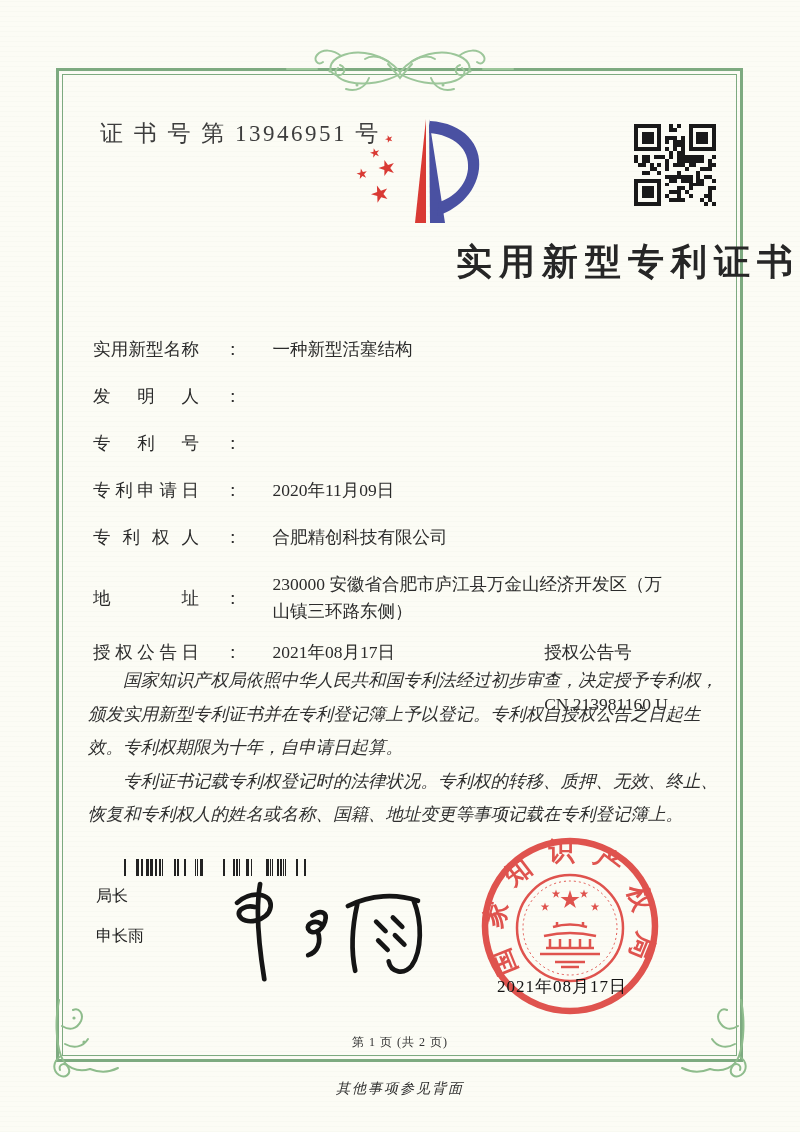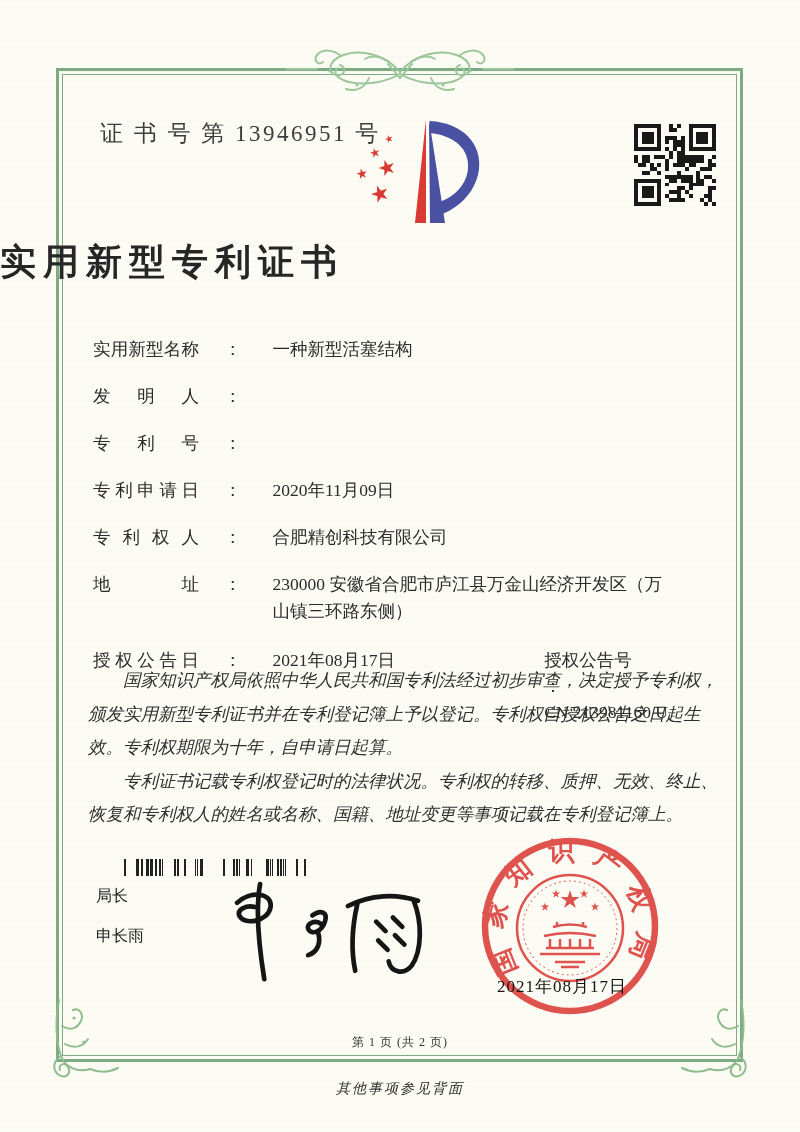--- a/index.html
+++ b/index.html
@@ -30,32 +30,32 @@
   .corner-orn.bl{left:50px;top:998px;}
   .corner-orn.br{left:678px;top:998px;transform:scaleX(-1);}
   .cert-no{
     position:absolute;left:100px;top:118px;
     font-size:23px;letter-spacing:2.5px;color:#3d3d3d;
   }
   .logo{position:absolute;left:342px;top:110px;width:140px;height:122px;}
   .qr{position:absolute;left:634px;top:124px;width:82px;height:82px;}
   .title{
     position:absolute;left:0;top:238px;width:100%;margin:0;
-    text-align:left;font-size:36px;font-weight:700;
+    text-align:right;font-size:36px;font-weight:700;
     letter-spacing:7px;color:#262626;
   }
   .fields{position:absolute;left:93px;top:336px;width:575px;font-size:17.5px;}
   .field{display:flex;margin-bottom:21px;line-height:26px;gap:25px;}
   .field .flabel{
     display:inline-block;width:106px;text-align:justify;text-align-last:justify;
     flex:none;color:#2b2b2b;
   }
   .field .colon{flex:none;margin-right:6px;}
   .field .value{flex:1;color:#2b2b2b;}
-  .field.addr{line-height:27px;margin-bottom:22px;}
+  .field.addr{line-height:27px;margin-bottom:14px;align-items:center;}
   .field.addr .value{max-width:452px;}
   .pair2{display:flex;margin-left:16px;flex-direction:column;}
   .pair2 .flabel{width:auto;text-align-last:auto;}
   .g-value{width:178px;flex:none;}
   .paras{position:absolute;left:88px;top:664px;width:634px;}
   .paras p{
     margin:0;text-indent:2em;font-size:17.5px;line-height:33.5px;
     font-style:italic;color:#2f2f2f;
   }
   .barcode{position:absolute;left:112px;top:859px;width:198px;height:17px;}

